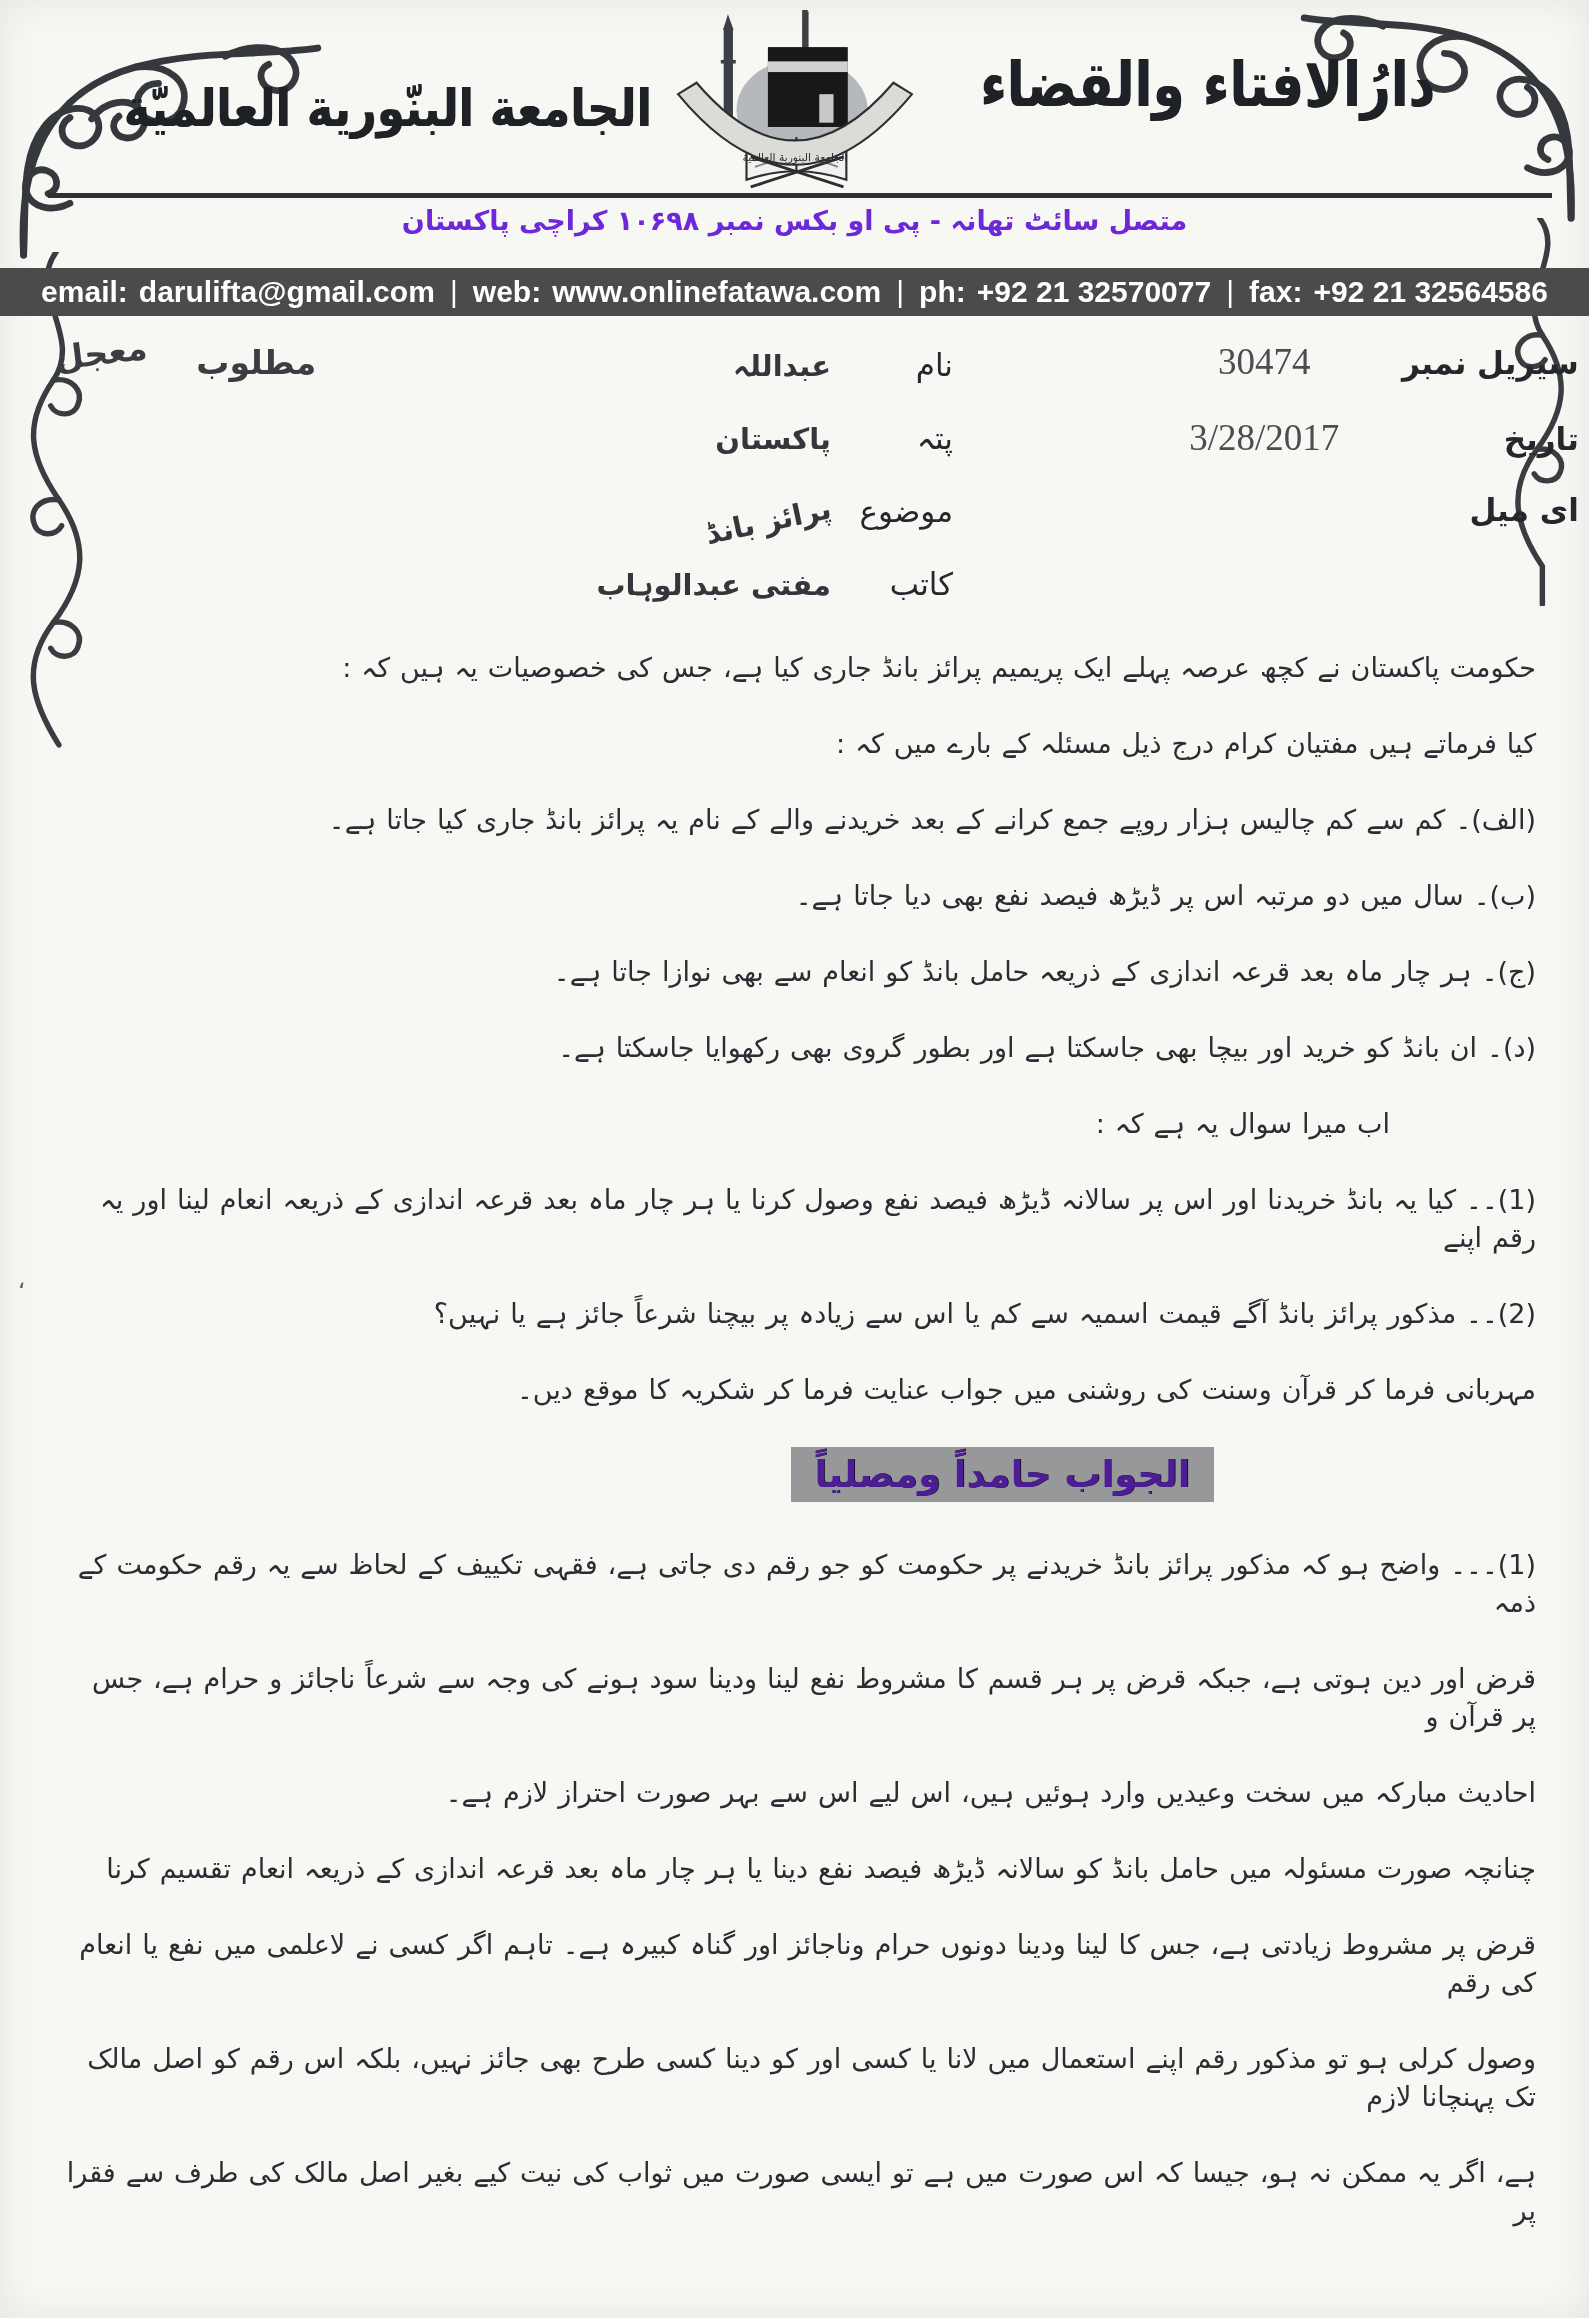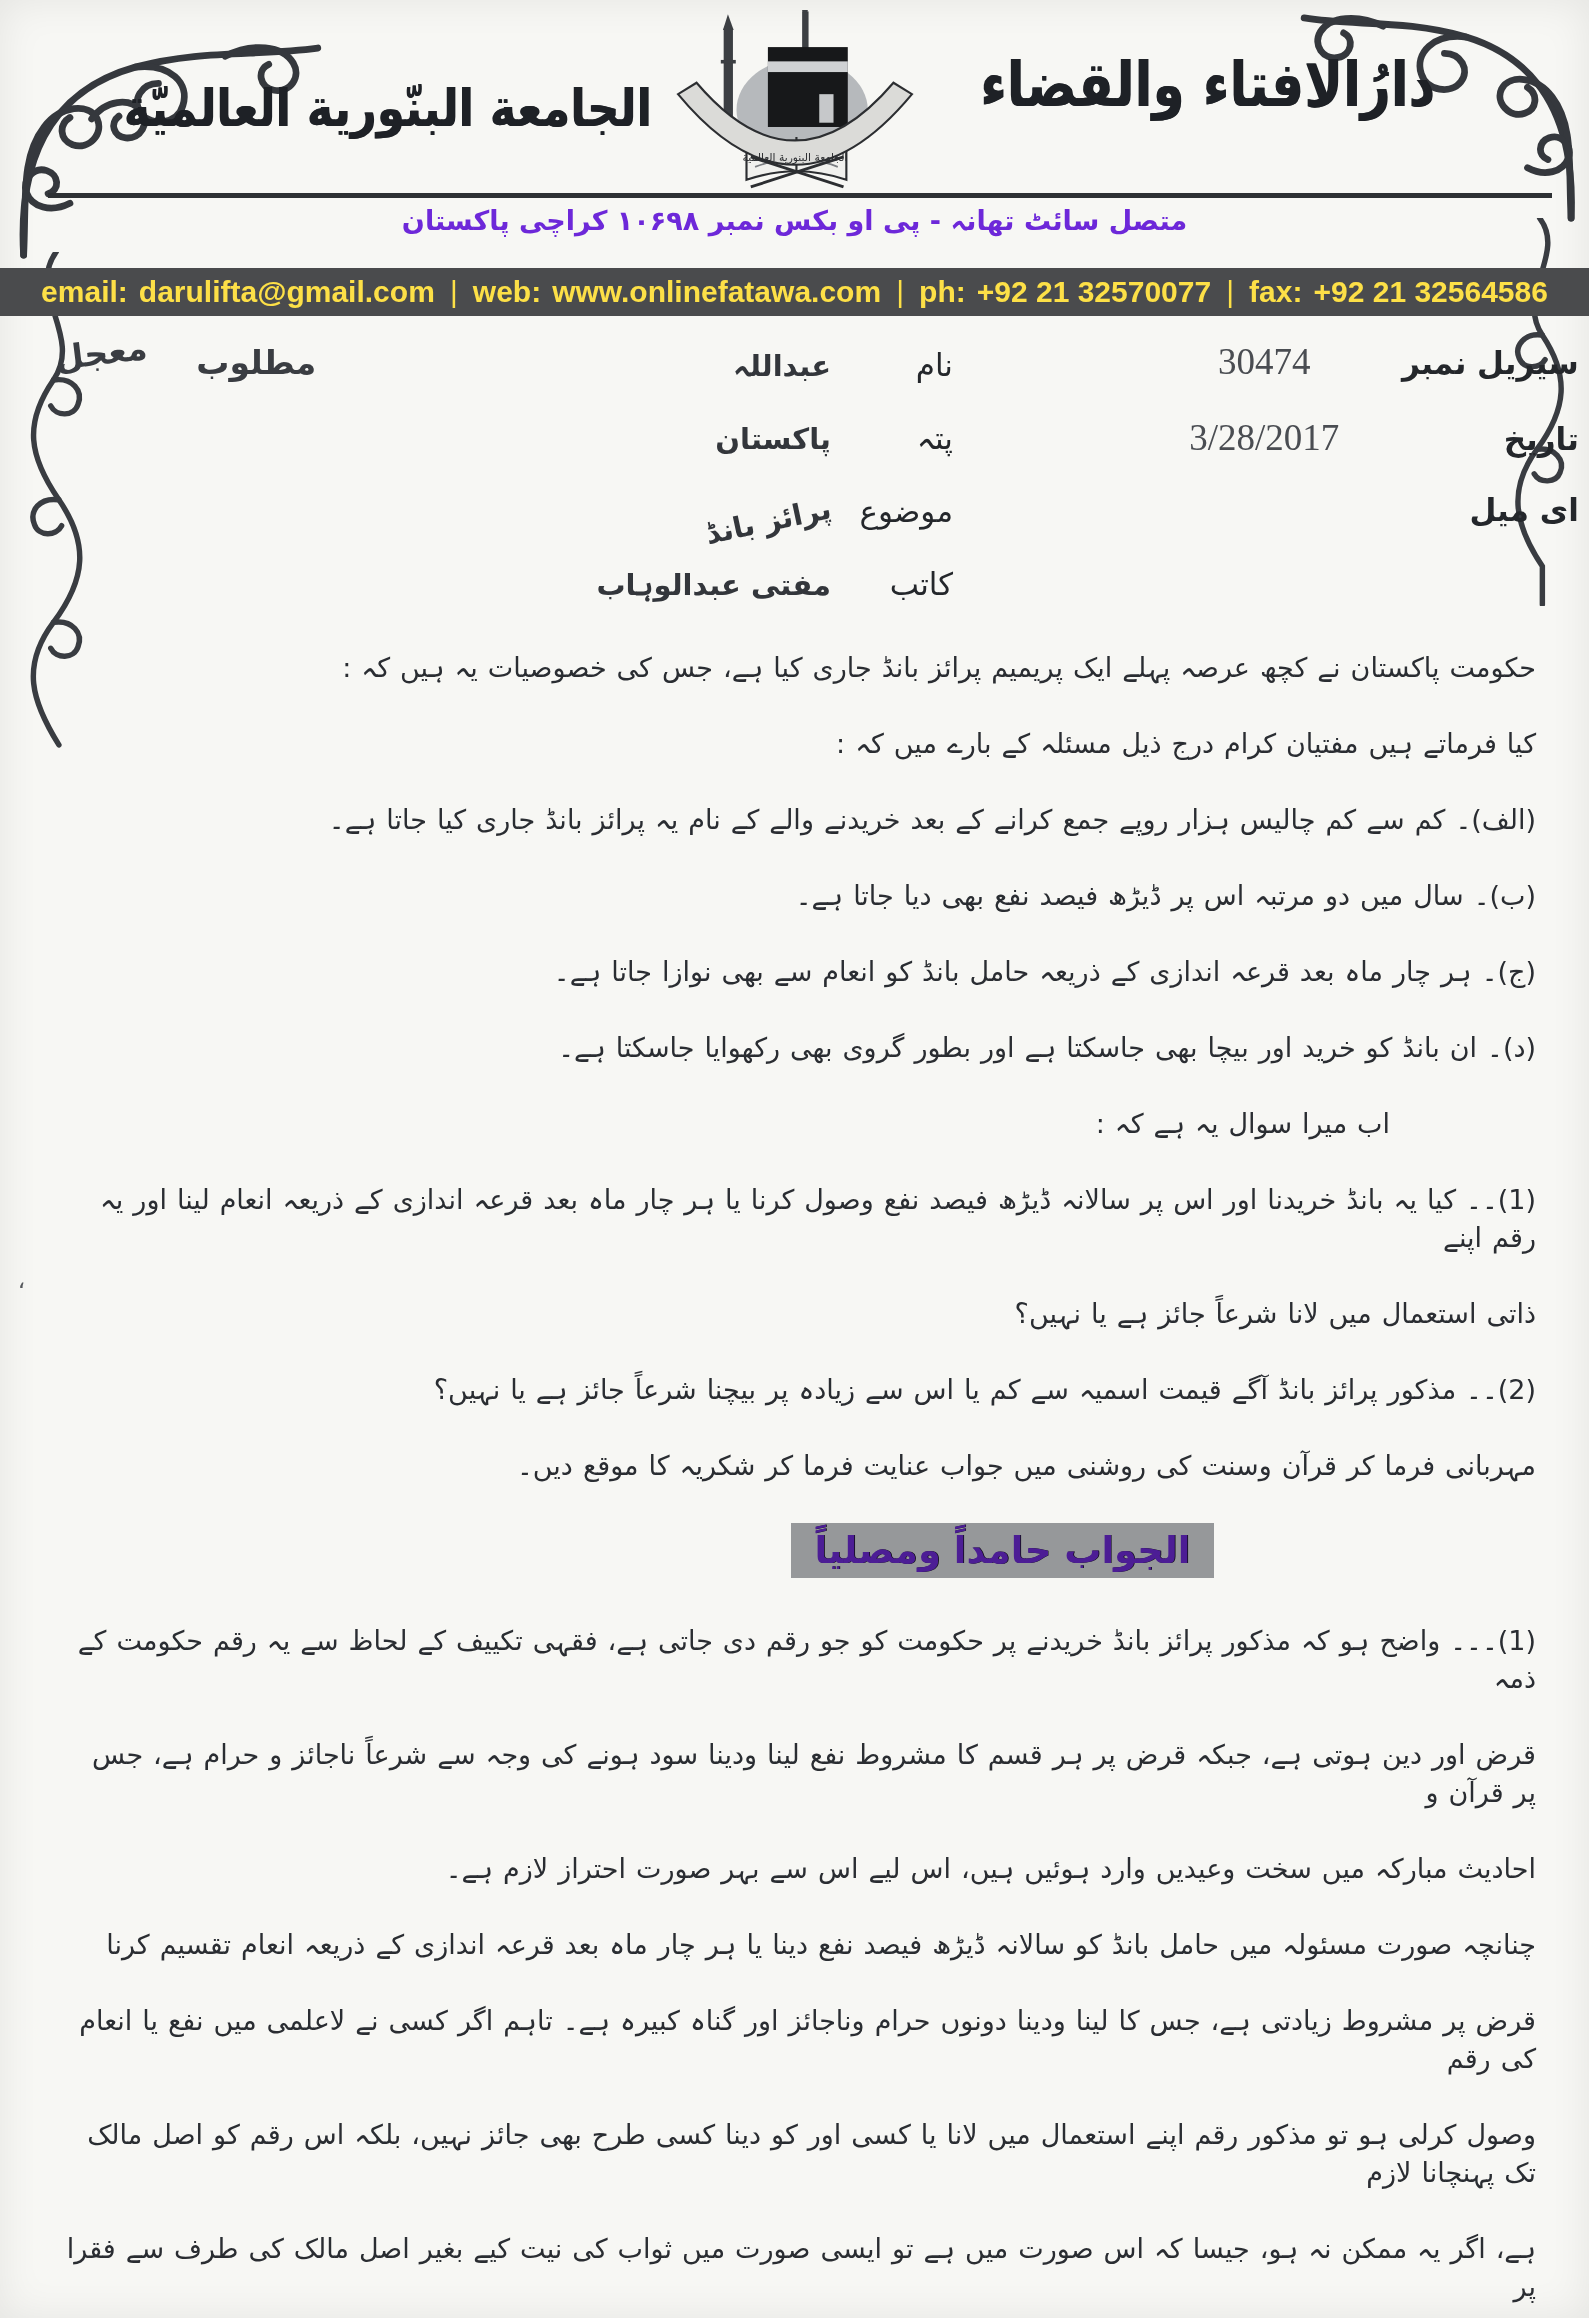--- a/index.html
+++ b/index.html
@@ -28,21 +28,21 @@
     transform:scaleY(1.2);text-shadow:0.7px 0 0 #1e2126;
   }
   .logo{position:absolute;left:50%;top:9.5px;transform:translateX(-50%);}
   .divider{position:absolute;left:48px;right:37px;top:193px;height:4.8px;background:#2e3134;}
   .address{
     position:absolute;left:0;right:0;top:205px;text-align:center;
     font-size:27px;font-weight:bold;color:#6d28d9;letter-spacing:0.7px;
   }
   .contact-bar{
     position:absolute;left:0;right:0;top:268px;height:48px;
-    background:#4a4b4d;color:#fde047;display:flex;align-items:center;justify-content:center;
+    background:#4a4b4d;color:#ffffff;display:flex;align-items:center;justify-content:center;
     gap:11px;font-family:"Liberation Sans",sans-serif;font-weight:bold;font-size:30px;
     direction:ltr;white-space:nowrap;
   }
   .contact-bar .sep{padding:0 4.1px;font-weight:normal;}
   
   .form-area{position:relative;height:318px;}
   .note{
     position:absolute;left:56px;top:15px;display:flex;direction:rtl;gap:48px;
     font-size:33px;font-weight:bold;color:#3a3d42;
   }
@@ -218,21 +218,20 @@
   <main class="body">
     <div class="q-block">
         <div class="line">حکومت پاکستان نے کچھ عرصہ پہلے ایک پریمیم پرائز بانڈ جاری کیا ہے، جس کی خصوصیات یہ ہیں کہ :</div>
         <div class="line">کیا فرماتے ہیں مفتیان کرام درج ذیل مسئلہ کے بارے میں کہ :</div>
         <div class="line">(الف)۔ کم سے کم چالیس ہزار روپے جمع کرانے کے بعد خریدنے والے کے نام یہ پرائز بانڈ جاری کیا جاتا ہے۔</div>
         <div class="line">(ب)۔ سال میں دو مرتبہ اس پر ڈیڑھ فیصد نفع بھی دیا جاتا ہے۔</div>
         <div class="line">(ج)۔ ہر چار ماہ بعد قرعہ اندازی کے ذریعہ حامل بانڈ کو انعام سے بھی نوازا جاتا ہے۔</div>
         <div class="line">(د)۔ ان بانڈ کو خرید اور بیچا بھی جاسکتا ہے اور بطور گروی بھی رکھوایا جاسکتا ہے۔</div>
         <div class="line indent-q">اب میرا سوال یہ ہے کہ :</div>
         <div class="line">(1)۔۔ کیا یہ بانڈ خریدنا اور اس پر سالانہ ڈیڑھ فیصد نفع وصول کرنا یا ہر چار ماہ بعد قرعہ اندازی کے ذریعہ انعام لینا اور یہ رقم اپنے</div>
-        <div class="line">ذاتی استعمال میں لانا شرعاً جائز ہے یا نہیں؟</div>
         <div class="line">(2)۔۔ مذکور پرائز بانڈ آگے قیمت اسمیہ سے کم یا اس سے زیادہ پر بیچنا شرعاً جائز ہے یا نہیں؟</div>
         <div class="line">مہربانی فرما کر قرآن وسنت کی روشنی میں جواب عنایت فرما کر شکریہ کا موقع دیں۔</div>
       </div>
 
     <div class="heading-row">
       <span class="answer-heading">الجواب حامداً ومصلیاً</span>
     </div>
 
     <div class="a-block">
         <div class="line">(1)۔۔۔ واضح ہو کہ مذکور پرائز بانڈ خریدنے پر حکومت کو جو رقم دی جاتی ہے، فقہی تکییف کے لحاظ سے یہ رقم حکومت کے ذمہ</div>

